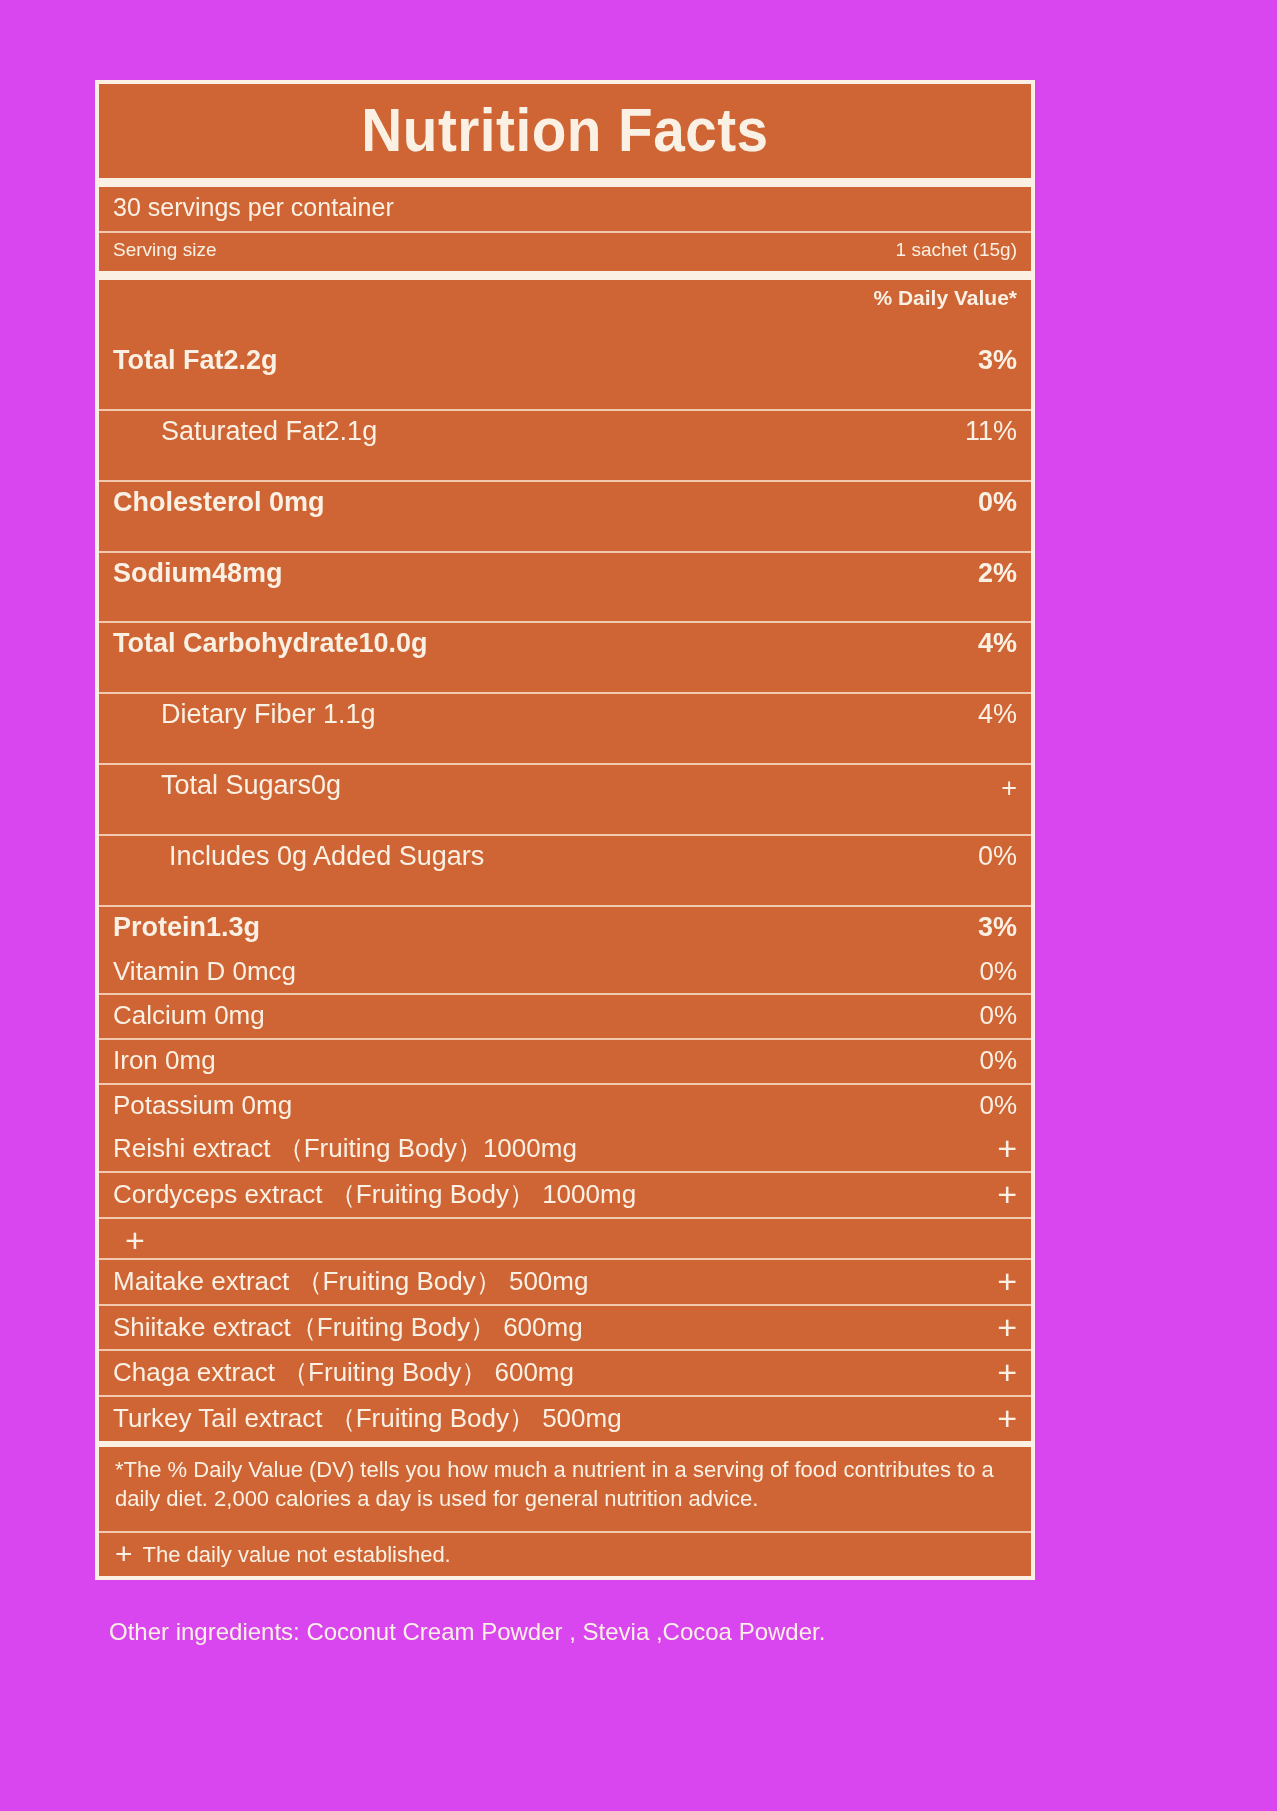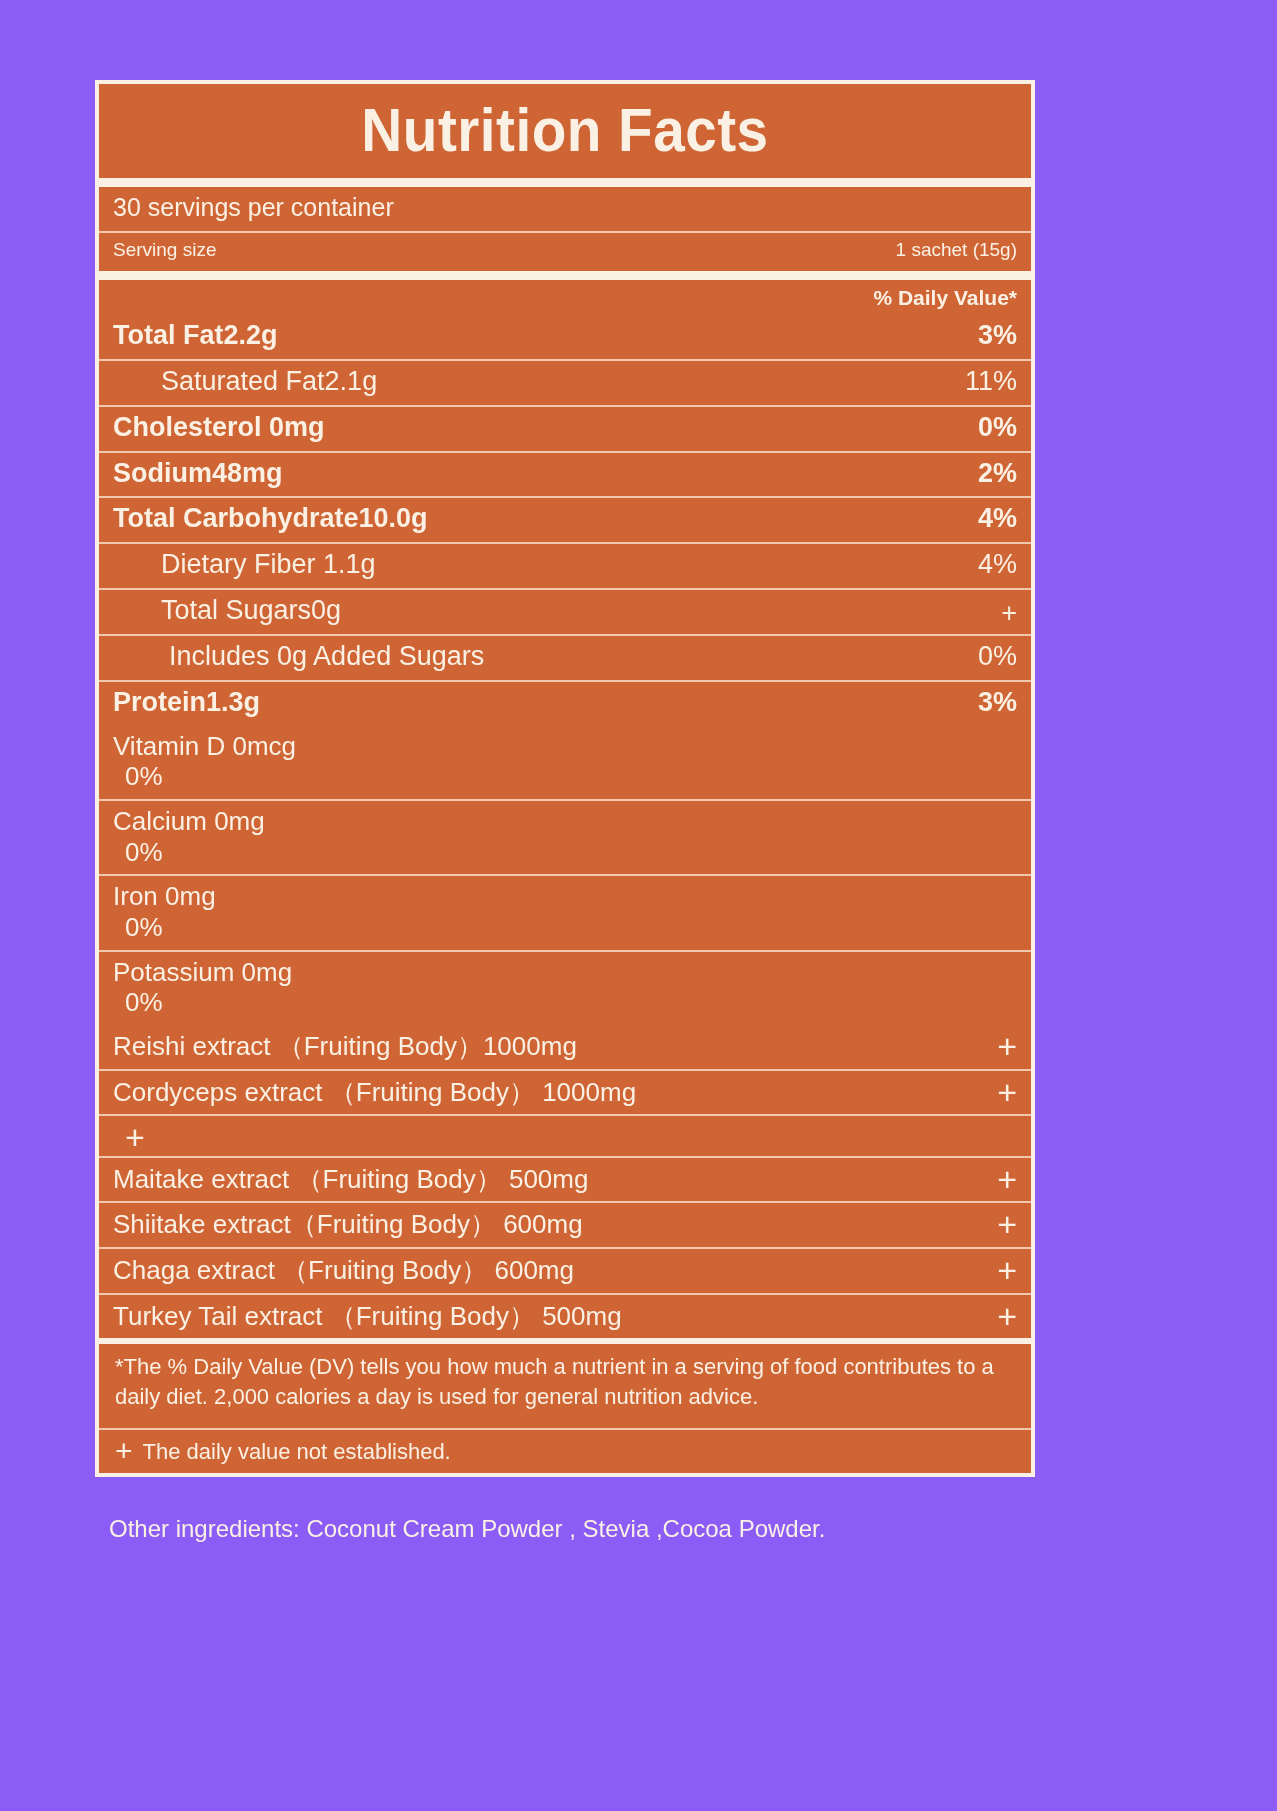--- a/index.html
+++ b/index.html
@@ -9,21 +9,21 @@
     height: 1811px;
     background: #CF6535;
     font-family: "Liberation Sans", "DejaVu Sans", sans-serif;
     overflow: hidden;
   }
 
   .page {
     position: relative;
     width: 1277px;
     height: 1811px;
-    background: #8b5cf6;
+    background: #d946ef;
     padding: 80px 95px 0 95px;
   }
 
   .panel {
     border: 4px solid #FAF1E4;
     width: 940px;
     background: #CF6535;
   }
 
   
@@ -79,35 +79,35 @@
   .dv-head {
     border-top: 9px solid #FAF1E4;
     color: #FAF1E4;
     font-size: 21px;
     font-weight: 700;
     text-align: right;
     padding: 6px 14px 5px 14px;
   }
 
   
-  .nut { font-size: 27px; }
+  .nut { font-size: 27px; margin-top: 25px; }
   .nut.bold .lbl, .nut.bold .val { font-weight: 700; }
   .nut .val { font-size: 27px; }
   .indent-1 { padding-left: 62px; }
   .indent-2 { padding-left: 70px; }
 
   .plus {
     font-size: 34px;
     font-weight: 400;
     line-height: 0.8;
     position: relative;
     top: 3px;
   }
 
-  .micro { font-size: 26px; flex-direction: column; }
+  .micro { font-size: 26px; }
   .extract { font-size: 26px; }
 
   
   .footnote {
     border-top: 6px solid #FAF1E4;
     color: #FAF1E4;
     font-size: 22px;
     line-height: 1.34;
     padding: 8px 14px 17px 16px;
   }

